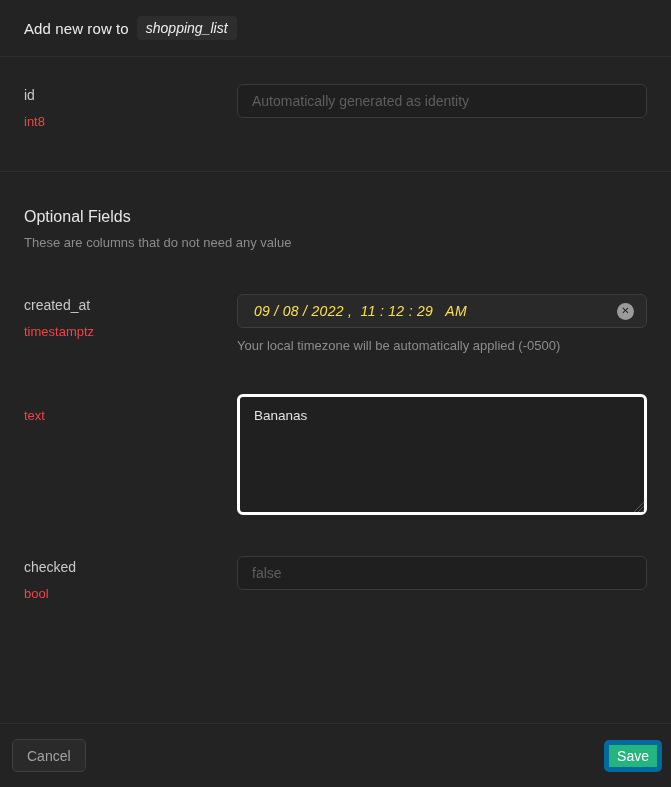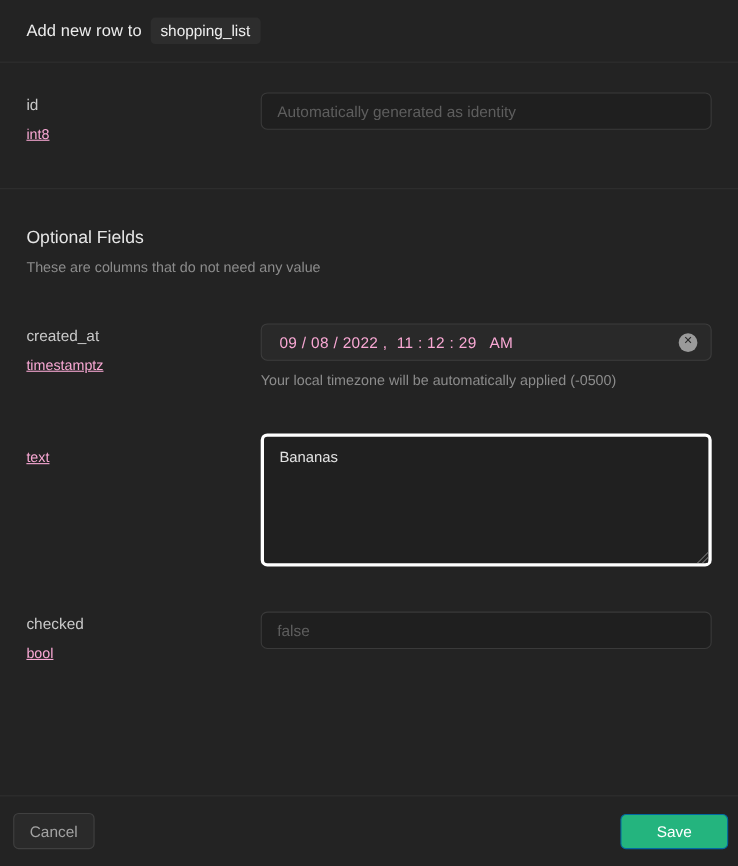--- a/index.html
+++ b/index.html
@@ -22,36 +22,37 @@
   }
   .drawer-title { font-size: 15px; color: #ededed; letter-spacing: .1px; }
   .table-badge {
     margin-left: 8px;
     background: #2d2d2d;
     color: #efefef;
     font-size: 14px;
     padding: 4px 9px;
     border-radius: 4px;
     line-height: 1.2;
+    font-style: italic;
   }
 
   
   .section-required {
     padding: 27px 24px 42px 24px;
     border-bottom: 1px solid #2f2f2f;
   }
   .section-optional { padding: 36px 24px 0 24px; }
   .section-heading { font-size: 16px; color: #e6e6e6; font-weight: 400; margin: 0; }
   .section-subheading { font-size: 13px; color: #8c8c8c; margin: 9px 0 0 0; }
 
   
   .field-row { display: flex; align-items: flex-start; }
   .field-labels { width: 213px; flex: 0 0 213px; padding-top: 3px; }
   .field-name { font-size: 14px; color: #c9c9c9; }
-  .field-type { font-size: 13px; color: #f9a8d4; margin-top: 11px; text-decoration: underline; }
+  .field-type { font-size: 13px; color: #ef4444; margin-top: 11px; }
   .field-control { flex: 1 1 auto; min-width: 0; }
 
   .mt-44 { margin-top: 44px; }
   .mt-41 { margin-top: 41px; }
 
   
   .text-input {
     box-sizing: border-box;
     width: 100%; height: 34px;
     background: #1f1f1f;
@@ -69,24 +70,25 @@
     box-sizing: border-box;
     height: 34px;
     background: #292929;
     border: 1px solid #3d3d3d;
     border-radius: 6px;
     display: flex; align-items: center;
     padding: 0 12px 0 16px;
     cursor: text;
   }
   .datetime-value {
-    font-size: 14px; color: #f9a8d4;
+    font-size: 14px; color: #fde047;
     white-space: pre;
     letter-spacing: .3px;
     flex: 1 1 auto;
+    font-style: italic;
   }
   .clear-btn {
     width: 17px; height: 17px;
     border-radius: 50%;
     background: #9a9a9a;
     color: #262626;
     font-size: 10px; font-weight: bold;
     display: flex; align-items: center; justify-content: center;
     line-height: 1;
     cursor: pointer;
@@ -137,23 +139,23 @@
   }
   .btn-cancel {
     height: 33px;
     padding: 0 14px;
     background: #2a2a2a;
     border: 1px solid #404040;
     color: #a3a3a3;
   }
   .btn-save {
     height: 32px;
-    padding: 0 32px;
+    padding: 0 8px;
     background: #24b47e;
-    border: 1px solid #0369a1;
+    border: 5px solid #0369a1;
     color: #ffffff;
   }
 </style>
 </head>
 <body>
 
 <div class="panel">
 
   <div class="drawer-header">
     <span class="drawer-title">Add new row to</span>

